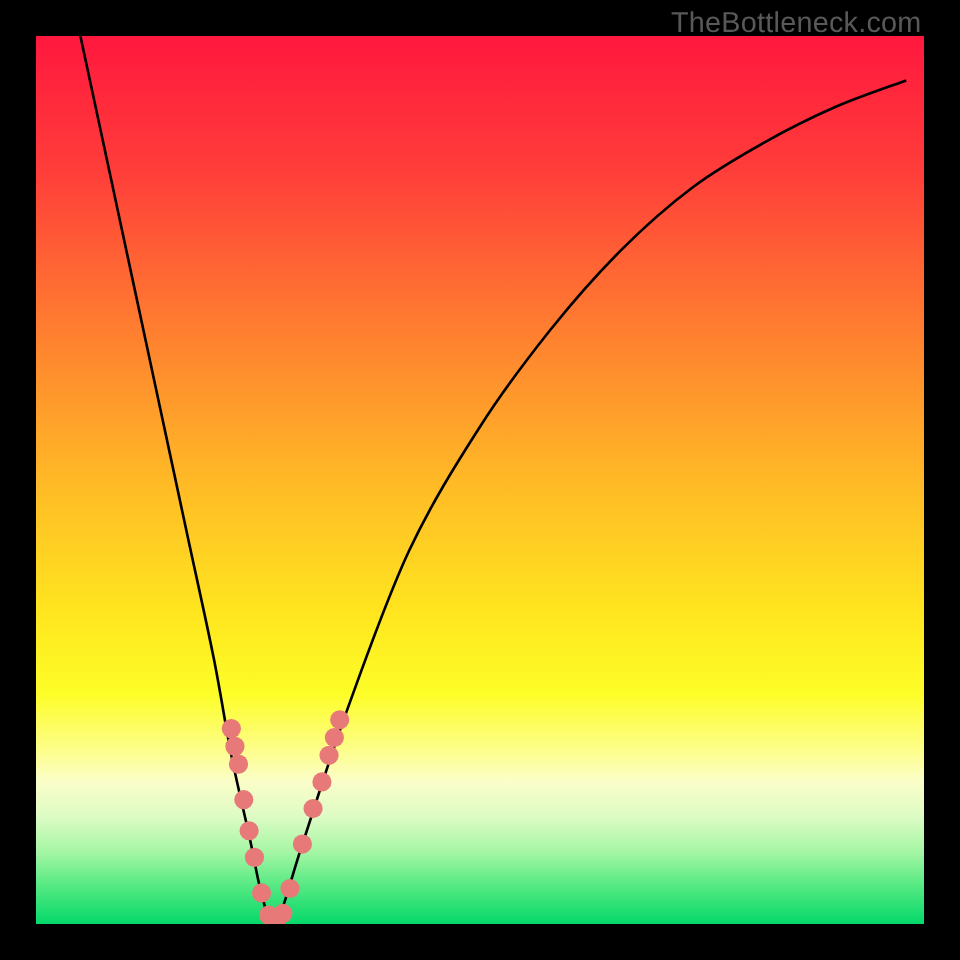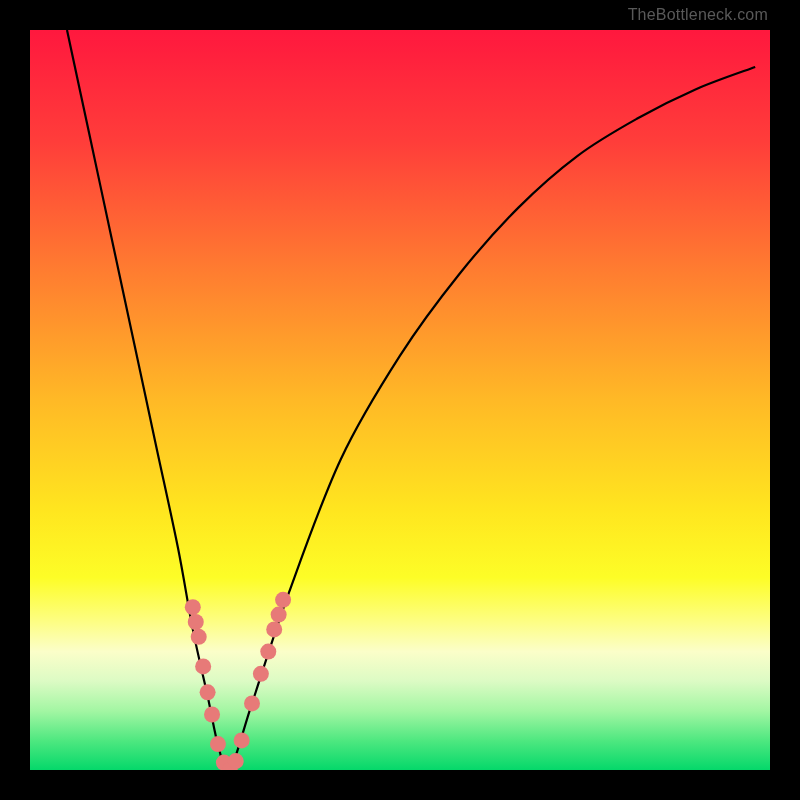--- a/index.html
+++ b/index.html
@@ -32,21 +32,21 @@
     top: 0;
     left: 0;
     width: 100%;
     height: 100%;
   }
   .watermark {
     position: absolute;
     top: 6px;
     right: 32px;
     color: #595959;
-    font-size: 16px;
+    font-size: 24px;
     font-weight: 500;
     letter-spacing: 0.2px;
   }
   svg.curve {
     position: absolute;
     top: 0;
     left: 0;
   }
 </style>
 </head>

